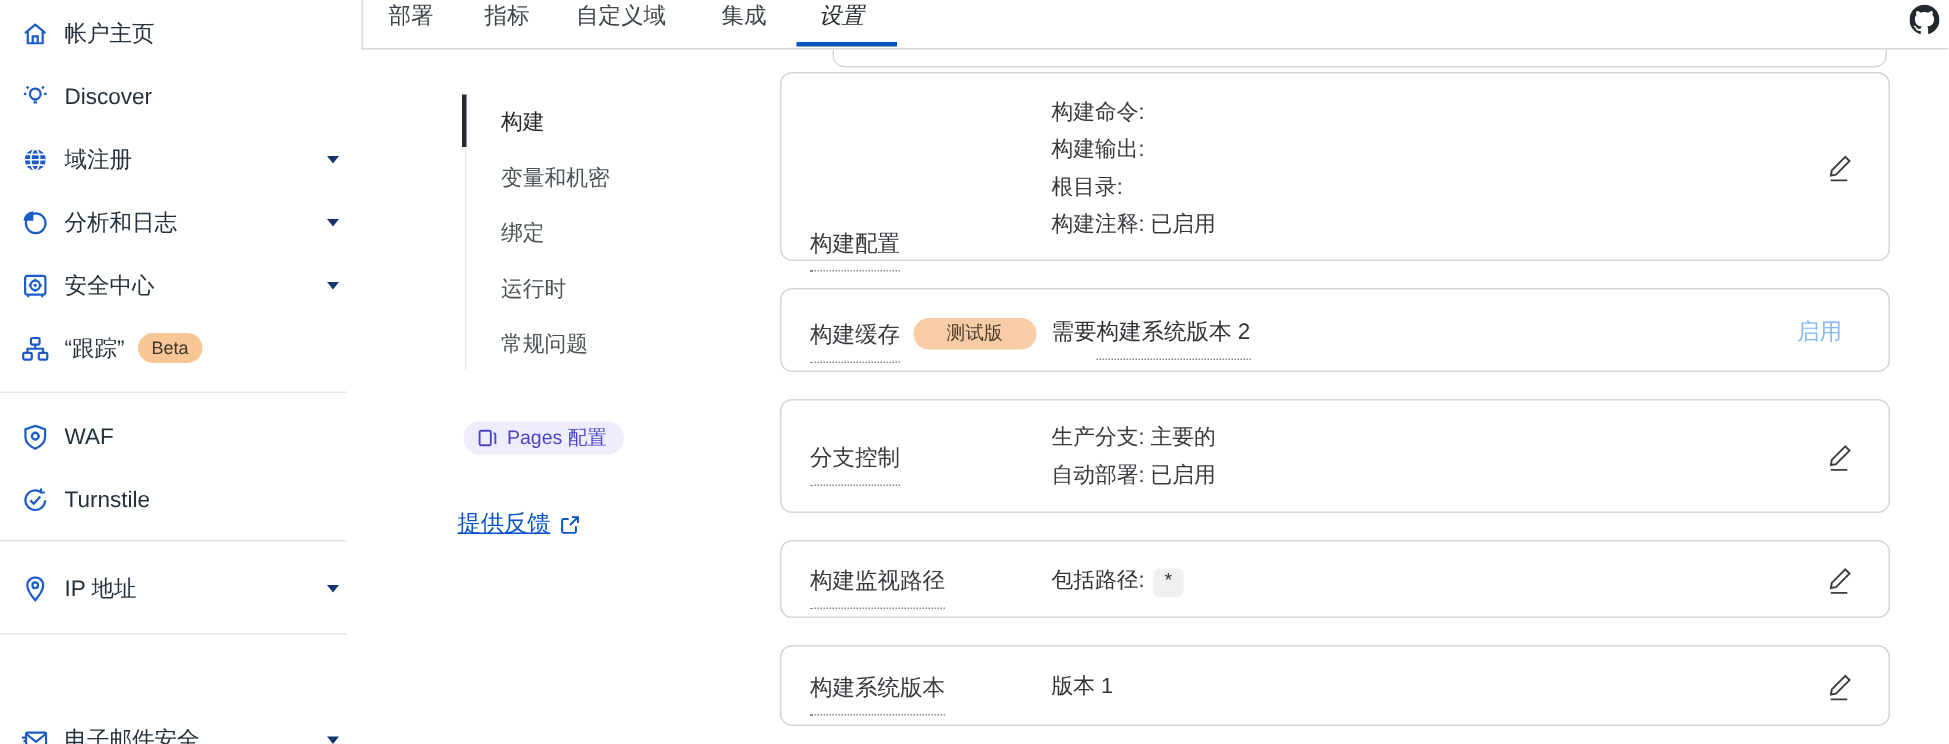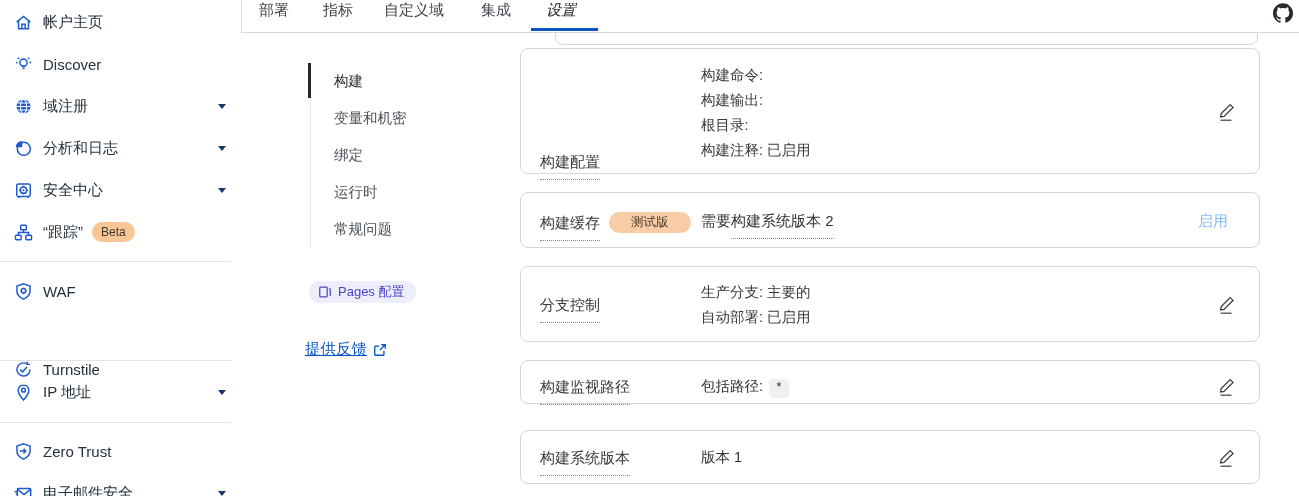--- a/index.html
+++ b/index.html
@@ -149,21 +149,21 @@
       <span class="sicon">
         <svg width="19" height="19" viewBox="0 0 18 18" fill="none" stroke="#1d5bc9" stroke-width="1.4">
           <path d="M9 1.8 L15.2 3.9 V8.8 C15.2 12.4 12.6 14.6 9 16.2 C5.4 14.6 2.8 12.4 2.8 8.8 V3.9 Z"></path>
           <circle cx="9" cy="8.3" r="2.1"></circle>
           <path d="M9 5.4 v1 M9 10.1 v1 M6.2 8.3 h1 M10.8 8.3 h1"></path>
         </svg>
       </span>
       <span class="slabel">WAF</span>
     </div>
 
-    <div class="srow" style="top:317px;margin-top:36px;">
+    <div class="srow" style="top:317px;">
       <span class="sicon">
         <svg width="19" height="19" viewBox="0 0 18 18" fill="none" stroke="#1d5bc9" stroke-width="1.4">
           <path d="M15.2 9 A6.2 6.2 0 1 1 12.6 3.9"></path>
           <path d="M12.6 1.6 v2.5 h2.5" stroke-width="1.3"></path>
           <path d="M5.9 9.1 L8.1 11.2 L12.2 6.7"></path>
         </svg>
       </span>
       <span class="slabel">Turnstile</span>
     </div>
 
@@ -175,29 +175,20 @@
           <path d="M9 1.8 C6.2 1.8 4 4 4 6.8 C4 10.6 9 16.2 9 16.2 S14 10.6 14 6.8 C14 4 11.8 1.8 9 1.8 Z"></path>
           <circle cx="9" cy="6.8" r="1.8"></circle>
         </svg>
       </span>
       <span class="slabel">IP 地址</span>
       <span class="caret"></span>
     </div>
 
     <div class="sdivider" style="top:422px;"></div>
 
-    <div class="srow" style="top:435px;">
-      <span class="sicon">
-        <svg width="19" height="19" viewBox="0 0 18 18" fill="none" stroke="#1d5bc9" stroke-width="1.4">
-          <path d="M9 1.8 L15.2 3.9 V8.8 C15.2 12.4 12.6 14.6 9 16.2 C5.4 14.6 2.8 12.4 2.8 8.8 V3.9 Z"></path>
-          <path d="M5.5 8.6 H11 M9 6.4 L11.2 8.6 L9 10.8"></path>
-        </svg>
-      </span>
-      <span class="slabel">Zero Trust</span>
-    </div>
 
     <div class="srow" style="top:477px;">
       <span class="sicon">
         <svg width="19" height="19" viewBox="0 0 18 18" fill="none" stroke="#1d5bc9" stroke-width="1.4">
           <rect x="3.2" y="4.2" width="12.6" height="9.8" rx="0.8"></rect>
           <path d="M3.2 4.9 L9.5 10 L15.8 4.9"></path>
           <path d="M0.6 7.4 H3.2 M1.6 9.6 H3.2"></path>
         </svg>
       </span>
       <span class="slabel">电子邮件安全</span>
@@ -286,21 +277,21 @@
       <div>自动部署: 已启用</div>
     </div>
     <span class="edit-btn" style="top:27px;">
       <svg width="20" height="22" viewBox="0 0 20 22" fill="none" stroke="#3c3c3c" stroke-width="1.3">
         <path d="M13.2 3.6 L16 6.4 L7 15.4 L3.6 16 L4.2 12.6 Z"></path>
         <path d="M3.5 19.2 H14.5" stroke-width="1.2"></path>
       </svg>
     </span>
   </section>
 
-  <section class="card" style="top:360px; height:44px;">
+  <section class="card" style="top:360px; height:52px;">
     <span class="card-label" style="top:17px;">
       <span class="dotted">构建监视路径</span>
     </span>
     <span class="val-line" style="position:absolute; left:180px; top:16px; font-size:14.5px;">
       <span>包括路径:</span><span class="chip">*</span>
     </span>
     <span class="edit-btn" style="top:15px;">
       <svg width="20" height="22" viewBox="0 0 20 22" fill="none" stroke="#3c3c3c" stroke-width="1.3">
         <path d="M13.2 3.6 L16 6.4 L7 15.4 L3.6 16 L4.2 12.6 Z"></path>
         <path d="M3.5 19.2 H14.5" stroke-width="1.2"></path>

